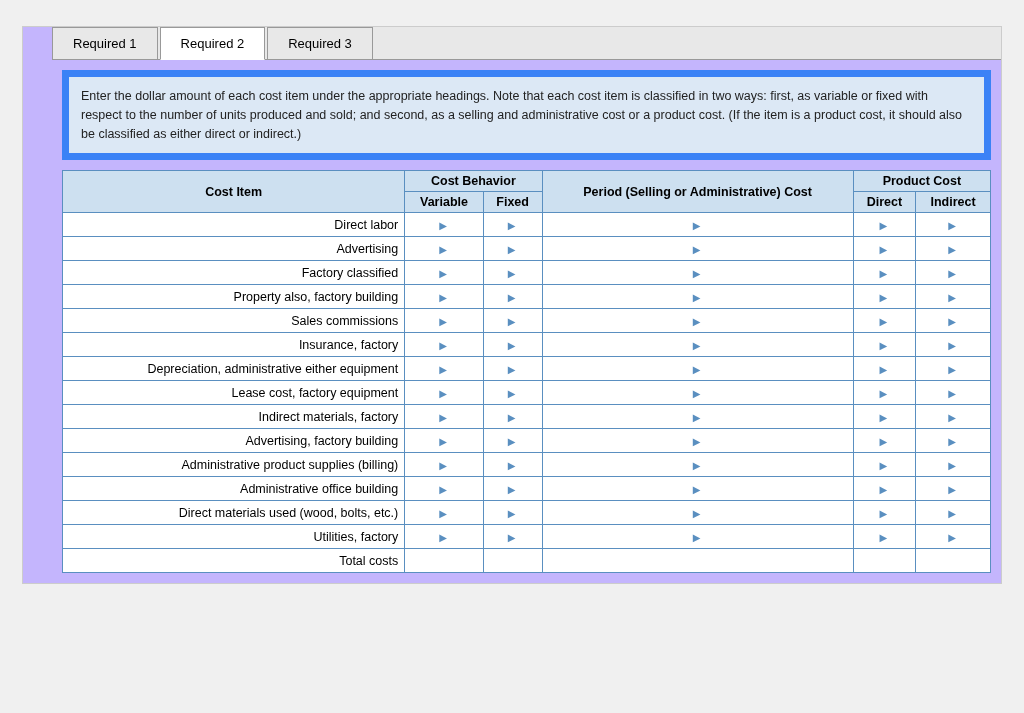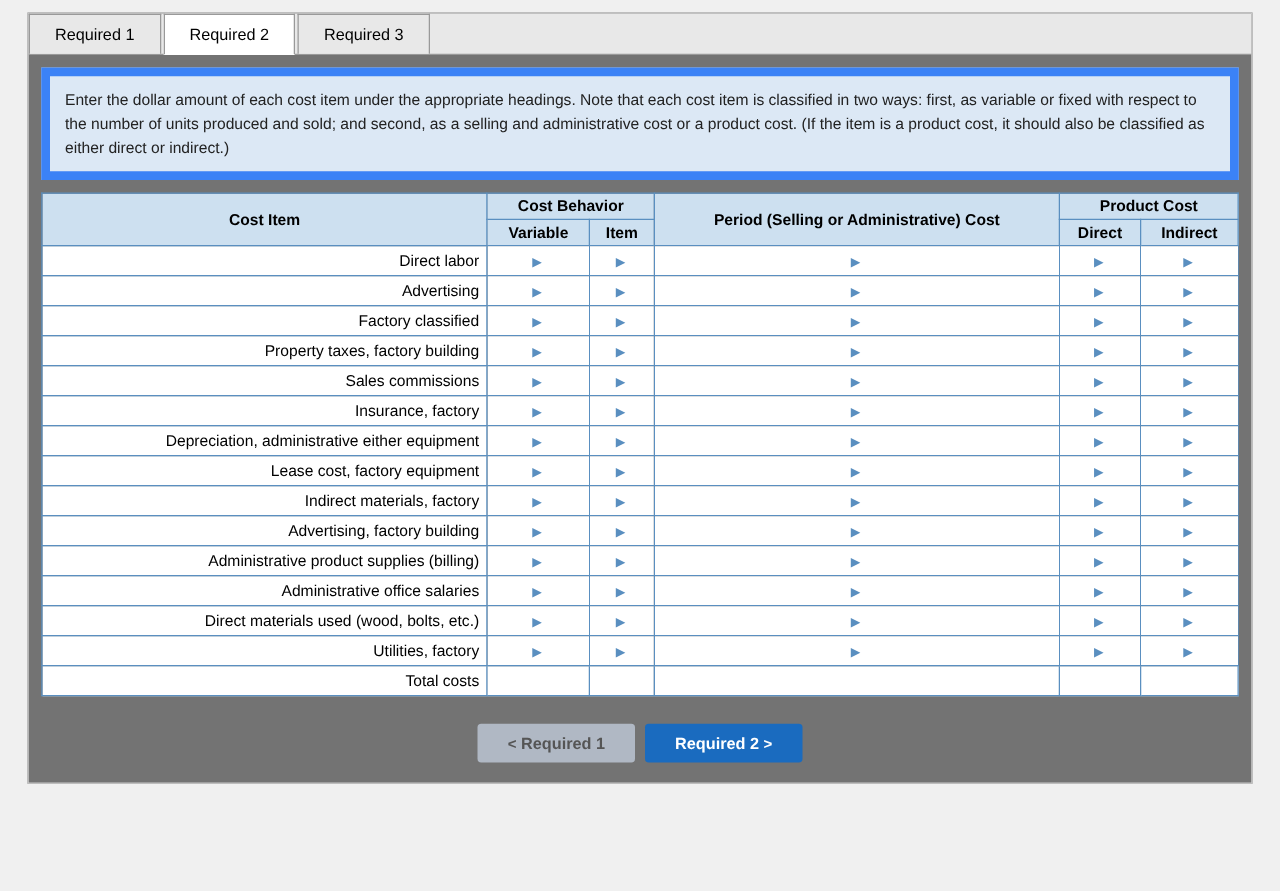--- a/index.html
+++ b/index.html
@@ -3,24 +3,25 @@
   <meta charset="utf-8">
   <style>
     * { box-sizing: border-box; margin: 0; padding: 0; }
     body {
       font-family: Arial, sans-serif;
       font-size: 13px;
       background: #f0f0f0;
       padding: 10px;
     }
     .window {
-      background: #737373;
+      background: #c4b5fd;
       border: 1px solid #ccc;
       max-width: 980px;
-      margin: 0 auto;
+      margin: 16px auto;
+      padding-left: 29px;
     }
     .tabs {
       display: flex;
       border-bottom: 1px solid #999;
       background: #e8e8e8;
     }
     .tab {
       padding: 8px 20px;
       border: 1px solid #999;
       border-bottom: none;
@@ -138,21 +139,21 @@
         <tr class="header-top">
           <th rowspan="2" style="background:#cde0f0;">Cost Item</th>
           <th colspan="2">Cost Behavior</th>
           <th rowspan="2" style="background:#cde0f0; white-space:nowrap;">
             <span>Period (Selling or Administrative) Cost</span>
           </th>
           <th colspan="2">Product Cost</th>
         </tr>
         <tr class="header-sub">
           <th>Variable</th>
-          <th>Item</th>
+          <th>Fixed</th>
           <th>Direct</th>
           <th>Indirect</th>
         </tr>
       </thead>
       <tbody id="table-body">
 
       <tr class="data-row">
       <td class="cost-item-cell">Direct labor</td>
       <td class="arrow-cell"></td>
       <td class="arrow-cell"></td>
@@ -170,21 +171,21 @@
     </tr>
           <tr class="data-row">
       <td class="cost-item-cell">Factory classified</td>
       <td class="arrow-cell"></td>
       <td class="arrow-cell"></td>
       <td class="arrow-cell"></td>
       <td class="arrow-cell"></td>
       <td class="arrow-cell"></td>
     </tr>
           <tr class="data-row">
-      <td class="cost-item-cell">Property taxes, factory building</td>
+      <td class="cost-item-cell">Property also, factory building</td>
       <td class="arrow-cell"></td>
       <td class="arrow-cell"></td>
       <td class="arrow-cell"></td>
       <td class="arrow-cell"></td>
       <td class="arrow-cell"></td>
     </tr>
           <tr class="data-row">
       <td class="cost-item-cell">Sales commissions</td>
       <td class="arrow-cell"></td>
       <td class="arrow-cell"></td>
@@ -234,21 +235,21 @@
     </tr>
           <tr class="data-row">
       <td class="cost-item-cell">Administrative product supplies (billing)</td>
       <td class="arrow-cell"></td>
       <td class="arrow-cell"></td>
       <td class="arrow-cell"></td>
       <td class="arrow-cell"></td>
       <td class="arrow-cell"></td>
     </tr>
           <tr class="data-row">
-      <td class="cost-item-cell">Administrative office salaries</td>
+      <td class="cost-item-cell">Administrative office building</td>
       <td class="arrow-cell"></td>
       <td class="arrow-cell"></td>
       <td class="arrow-cell"></td>
       <td class="arrow-cell"></td>
       <td class="arrow-cell"></td>
     </tr>
           <tr class="data-row">
       <td class="cost-item-cell">Direct materials used (wood, bolts, etc.)</td>
       <td class="arrow-cell"></td>
       <td class="arrow-cell"></td>
@@ -269,23 +270,13 @@
     <td></td>
     <td></td>
     <td></td>
     <td></td>
     <td></td>
   </tr>
         </tbody>
     </table>
   </div>
 
-  <div class="nav-buttons">
-    <button class="btn btn-prev">
-      <span class="chevron">&lt;</span>
-      <span>Required 1</span>
-    </button>
-    <button class="btn btn-next">
-      <span>Required 2</span>
-      <span class="chevron">&gt;</span>
-    </button>
-  </div>
 </div>
 
 </body></html>

